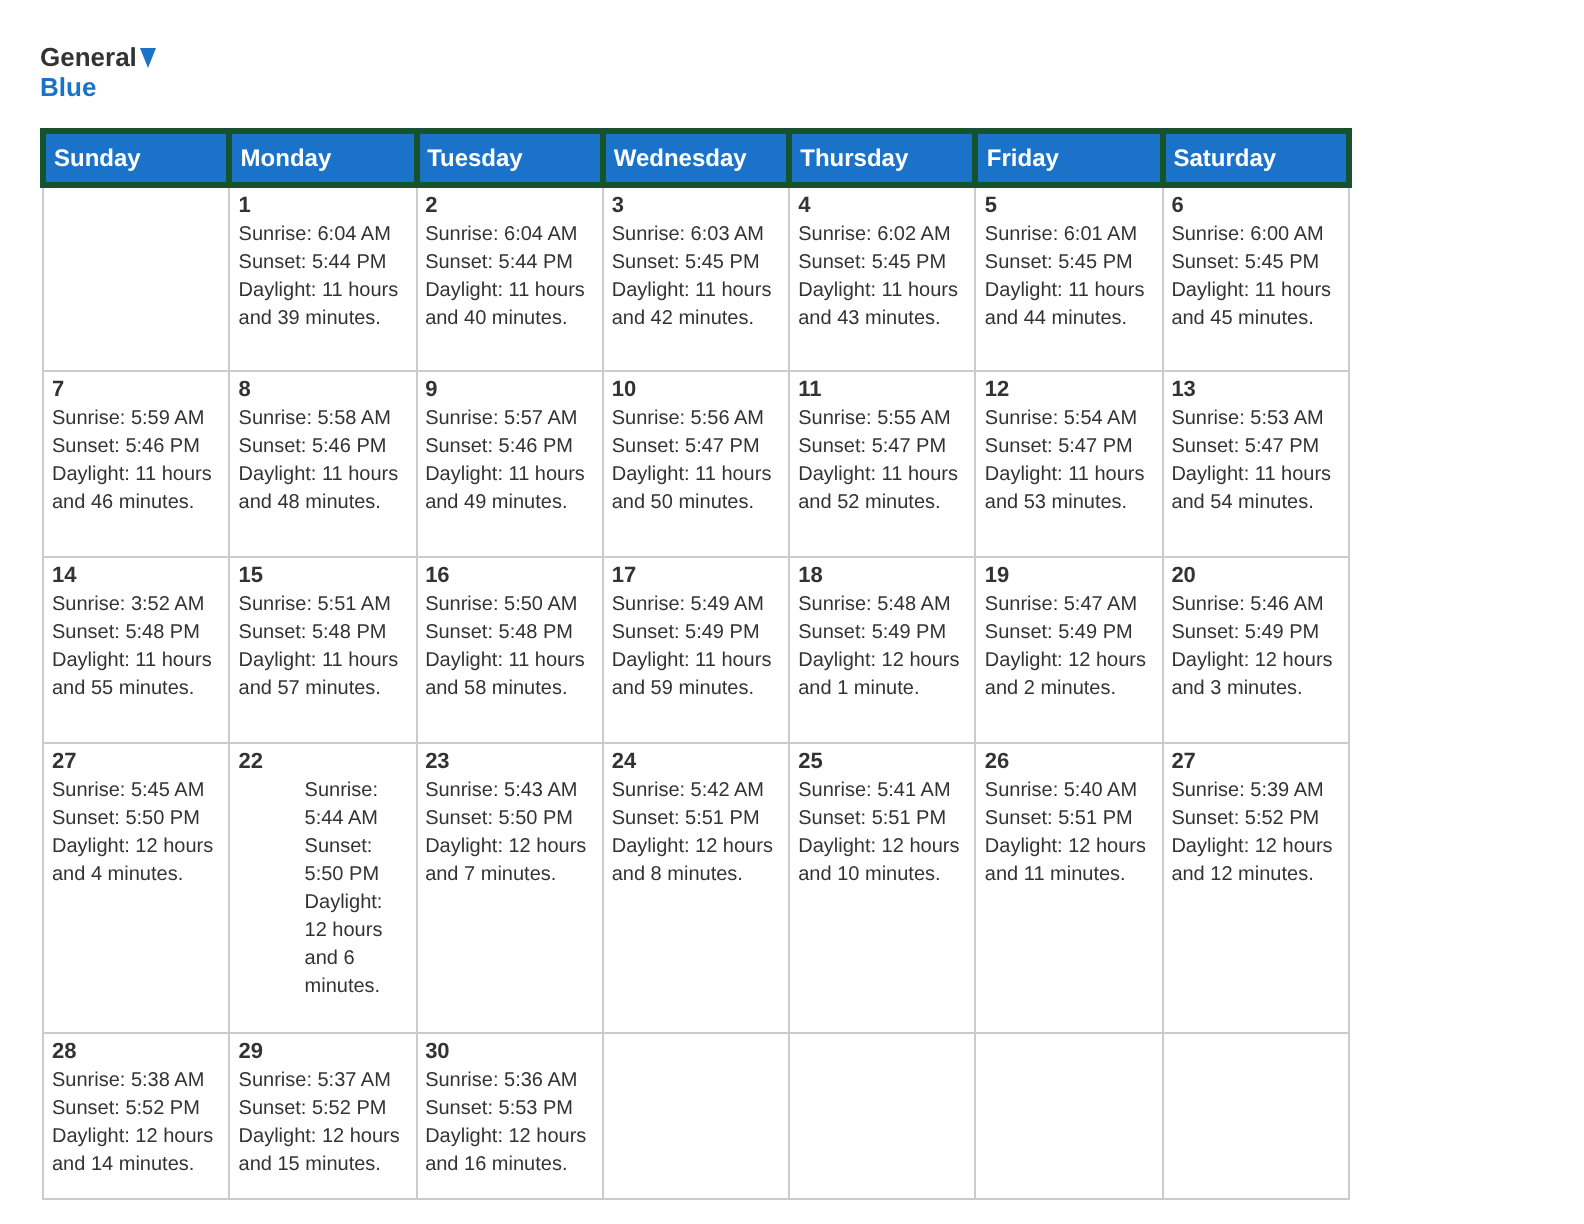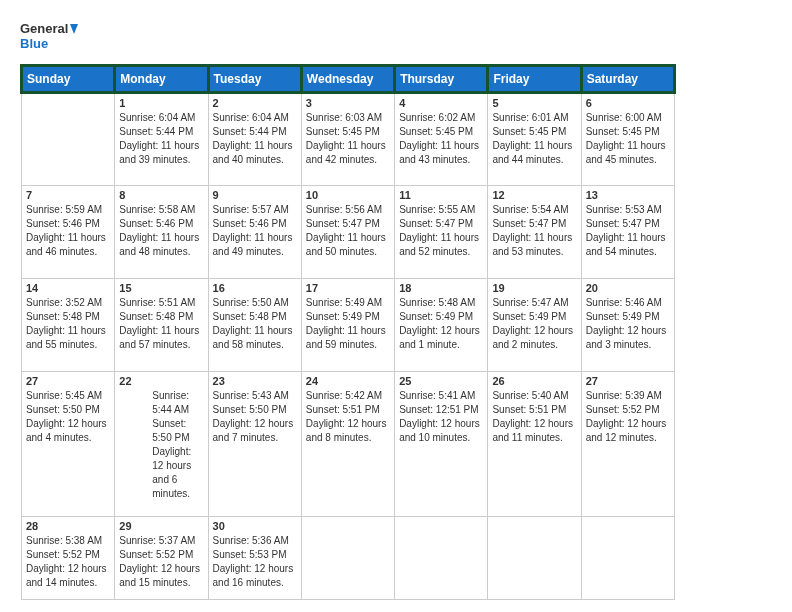--- a/index.html
+++ b/index.html
@@ -261,21 +261,21 @@
           </td>
           <td>
             <span class="day-num">24</span>
             <div class="cell-text" style="white-space: pre-line;">Sunrise: 5:42 AM
 Sunset: 5:51 PM
 Daylight: 12 hours and 8 minutes.</div>
           </td>
           <td>
             <span class="day-num">25</span>
             <div class="cell-text" style="white-space: pre-line;">Sunrise: 5:41 AM
-Sunset: 12:51 PM
+Sunset: 5:51 PM
 Daylight: 12 hours and 10 minutes.</div>
           </td>
           <td>
             <span class="day-num">26</span>
             <div class="cell-text" style="white-space: pre-line;">Sunrise: 5:40 AM
 Sunset: 5:51 PM
 Daylight: 12 hours and 11 minutes.</div>
           </td>
           <td>
             <span class="day-num">27</span>

